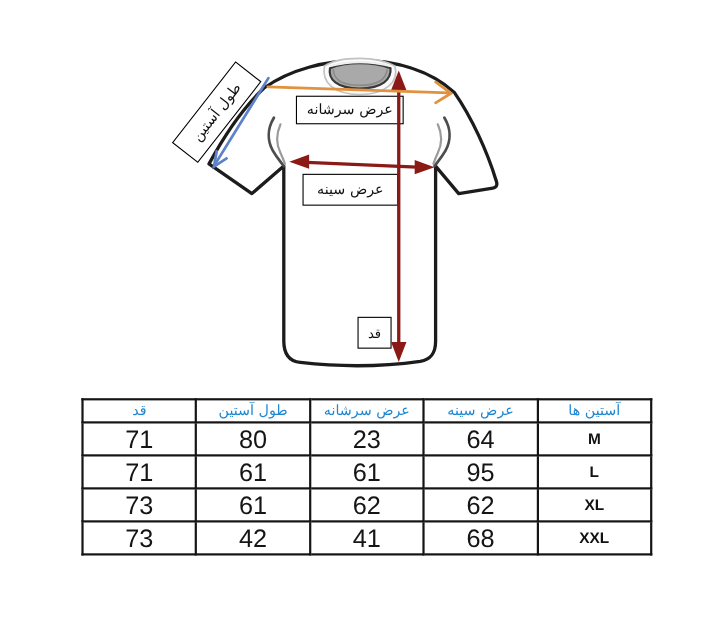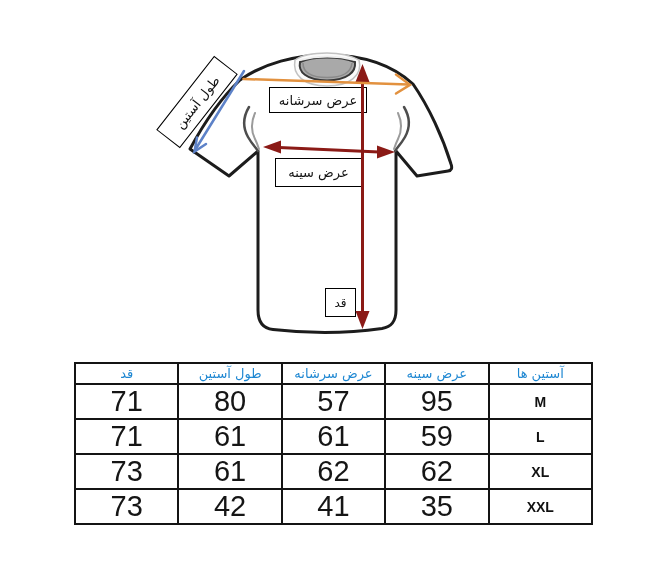--- a/index.html
+++ b/index.html
@@ -48,21 +48,21 @@
   .size-table td,.size-table th{
     border:2px solid #141414;text-align:center;vertical-align:middle;
     padding:0;overflow:hidden;
   }
   .size-table tr.hdr{height:21px;}
   .size-table tr.row{height:30px;}
   .size-table th{
     color:var(--c-header,#1e87d2);font-weight:normal;font-size:13px;
     font-family:"DejaVu Sans",sans-serif;direction:rtl;
   }
-  .size-table td.num{font-size:29px;color:#151515;font-family:"Liberation Sans",sans-serif;margin-top:30px;}
+  .size-table td.num{font-size:23px;color:#151515;font-family:"Liberation Sans",sans-serif;margin-top:30px;}
   .size-table td.size{font-size:14px;font-weight:bold;color:#111;}
 </style>
 </head>
 <body style="background: rgb(255, 255, 255);">
 
 <div class="stage">
 
   <svg class="layer" width="652" height="584" viewBox="0 0 652 584">
     <path class="shirt-outline" d="M 240,80
          C 264,63 296,55 327,55
@@ -122,41 +122,41 @@
         <tr class="hdr">
       <th>قد</th>
       <th>طول آستین</th>
       <th>عرض سرشانه</th>
       <th>عرض سینه</th>
       <th>آستین ها</th>
     </tr>
     <tr class="row">
       <td class="num">71</td>
       <td class="num">80</td>
-      <td class="num">57</td>
-      <td class="num">95</td>
+      <td class="num">23</td>
+      <td class="num">64</td>
       <td class="size">M</td>
     </tr>
     <tr class="row">
       <td class="num">71</td>
       <td class="num">61</td>
       <td class="num">61</td>
-      <td class="num">59</td>
+      <td class="num">95</td>
       <td class="size">L</td>
     </tr>
     <tr class="row">
       <td class="num">73</td>
       <td class="num">61</td>
       <td class="num">62</td>
       <td class="num">62</td>
       <td class="size">XL</td>
     </tr>
     <tr class="row">
       <td class="num">73</td>
       <td class="num">42</td>
       <td class="num">41</td>
-      <td class="num">35</td>
+      <td class="num">68</td>
       <td class="size">XXL</td>
     </tr>
   </tbody>
     </table>
 
 </div>
 
 </body></html>

